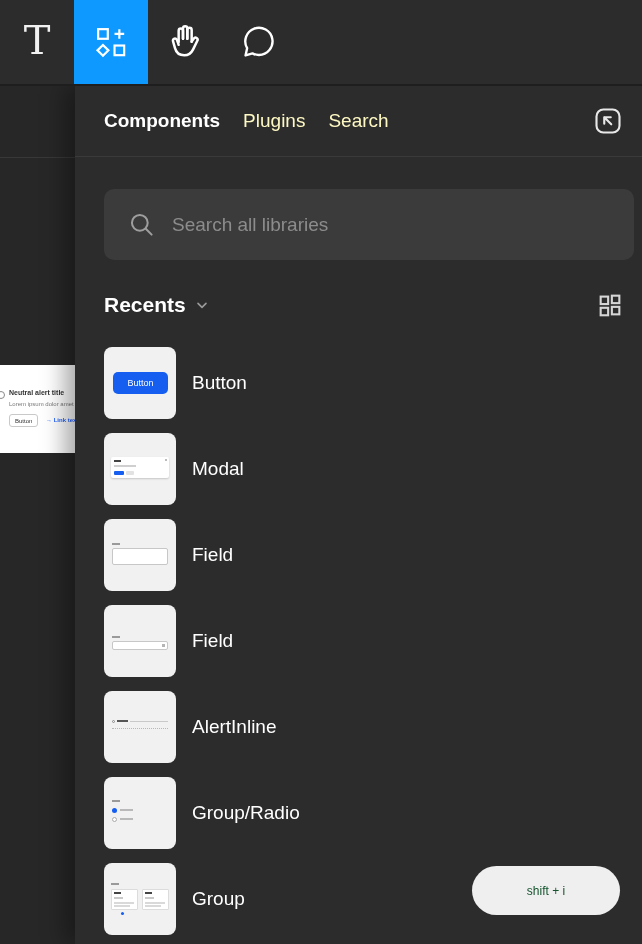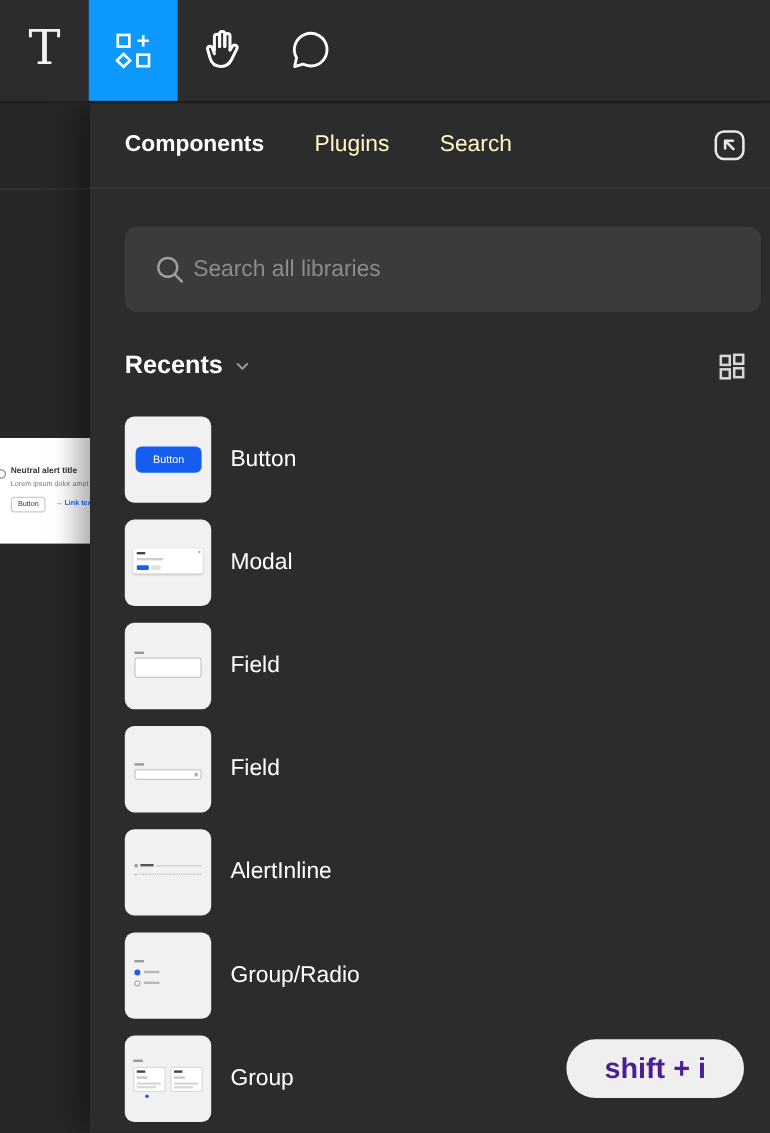--- a/index.html
+++ b/index.html
@@ -49,31 +49,31 @@
     font-size:6px; color:#333; display:flex; align-items:center;
   }
   .alert-link { position:absolute; left:46px; top:52px; font-size:6px; color:#2563ff; white-space:nowrap; font-weight:600; }
 
   
   .panel {
     position:absolute; left:75px; top:86px; width:567px; height:858px;
     background:#2c2c2c; box-shadow:-10px 0 22px rgba(0,0,0,0.35);
   }
   .tabs-row {
-    height:71px; display:flex; align-items:center; gap:42px;
+    height:71px; display:flex; align-items:center; gap:23px;
     padding:0 18px 0 29px; border-bottom:1px solid #3a3a3a;
   }
   .tab { font-size:19px; color:#fef9c3; cursor:pointer; white-space:nowrap; }
   .tab.active { color:#ffffff; font-weight:bold; }
   .popout-btn { margin-left:auto; width:32px; height:32px; display:flex; align-items:center; justify-content:center; cursor:pointer; }
 
   .search-box {
     margin:32px 8px 0 29px; height:71px; border-radius:10px;
     background:#3b3b3b; display:flex; align-items:center;
-    padding-left:24px; gap:6px;
+    padding-left:24px; gap:17px;
   }
   .search-input {
     flex:1; height:100%; background:transparent; border:none; outline:none;
     font-family:"Liberation Sans", sans-serif;
     font-size:19px; color:#e8e8e8;
   }
   .search-input::placeholder { color:#8c8c8c; }
 
   .section-row {
     margin:31px 17px 0 29px; height:28px;
@@ -132,21 +132,21 @@
   .pv-rad-row.r1 { left:8px; top:30px; } .pv-rad-row.r2 { left:8px; top:39px; }
   .pv-rad-on  { width:5px; height:5px; border-radius:50%; background:#155eef; flex:none; }
   .pv-rad-off { width:5px; height:5px; border-radius:50%; background:#fff; border:1px solid #aaa; flex:none; }
   .pv-rad-line { width:13px; height:2px; background:#b9b9b9; }
 
   
   .shortcut-pill {
     position:absolute; right:22px; bottom:29px; width:148px; height:49px;
     background:#efefef; border-radius:25px; z-index:6;
     display:flex; align-items:center; justify-content:center;
-    font-size:24px; font-weight:700; color:#4c1d95;
+    font-size:12px; font-weight:400; color:#14532d;
   }
 
   svg { display:block; }
 </style>
 </head>
 <body>
 
 <div class="toolbar">
   <div class="tool">
     <span class="tool-text-glyph">T</span>

